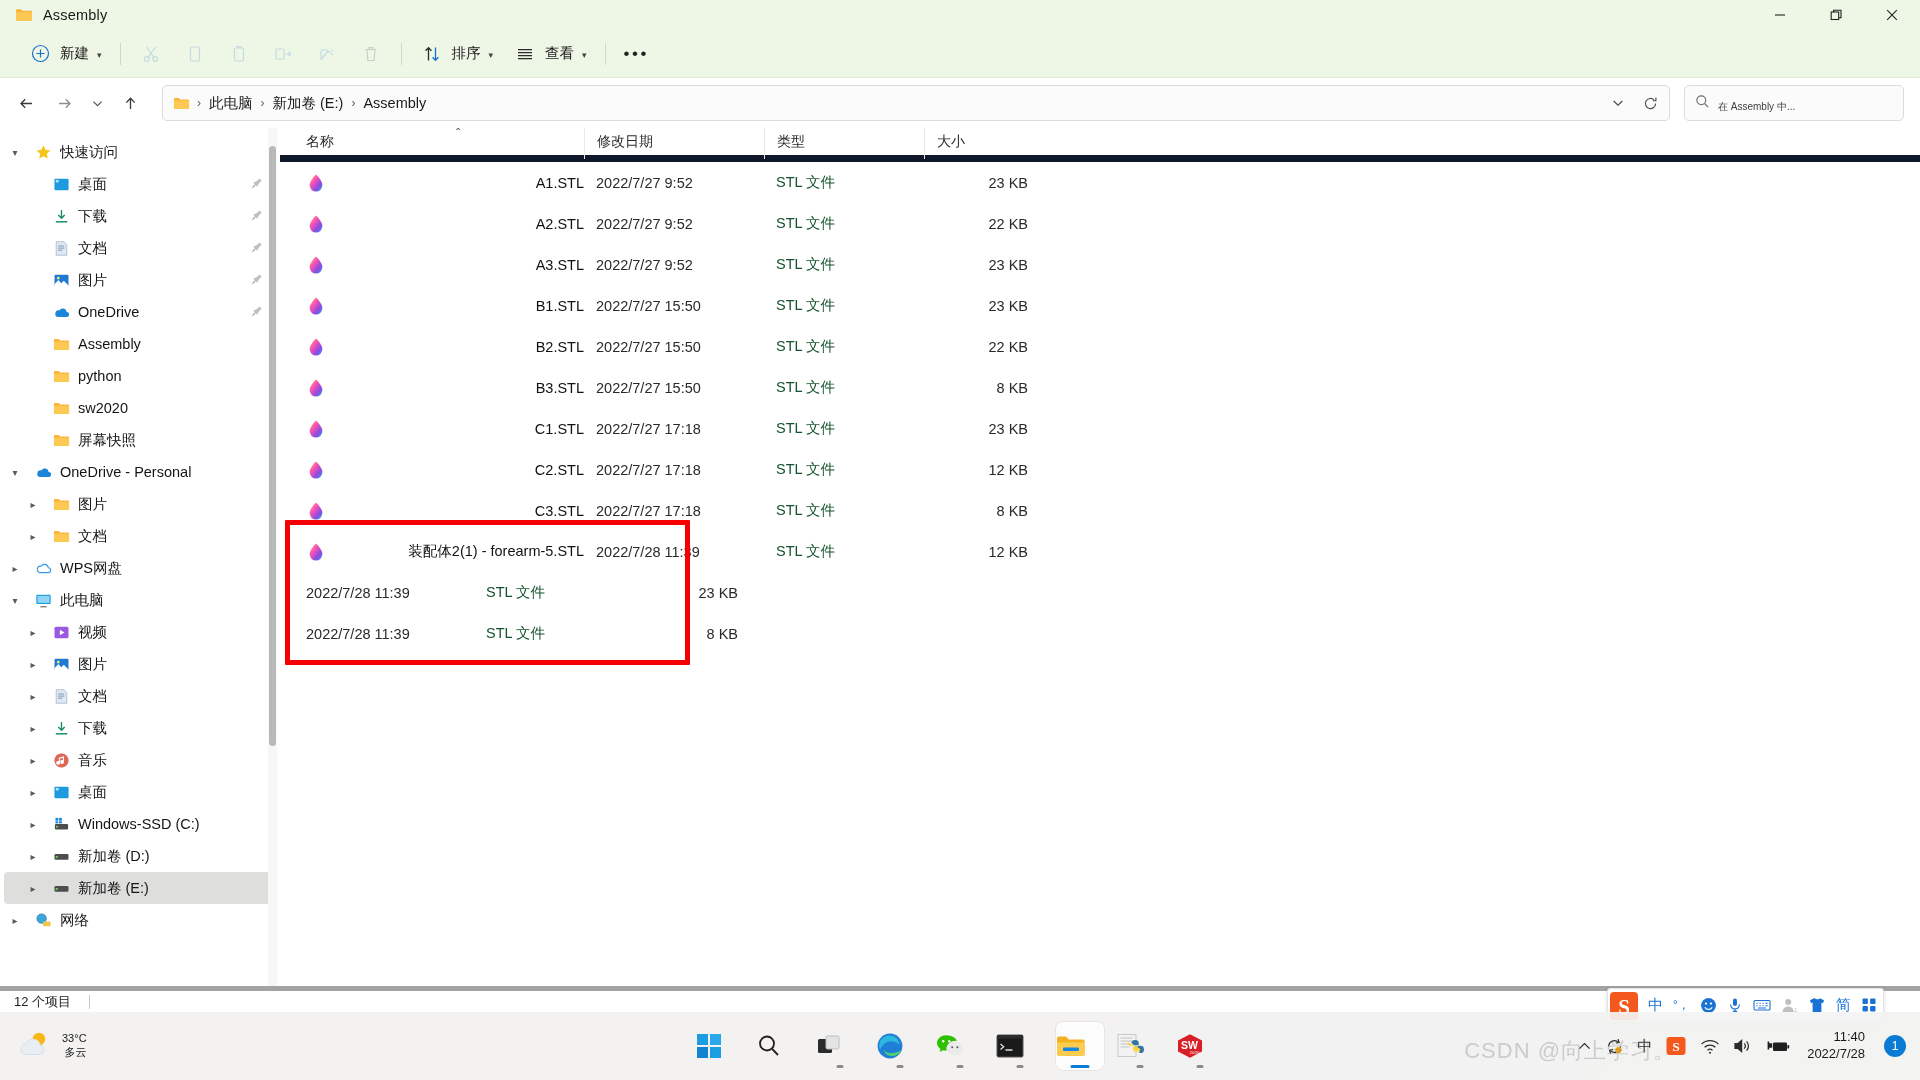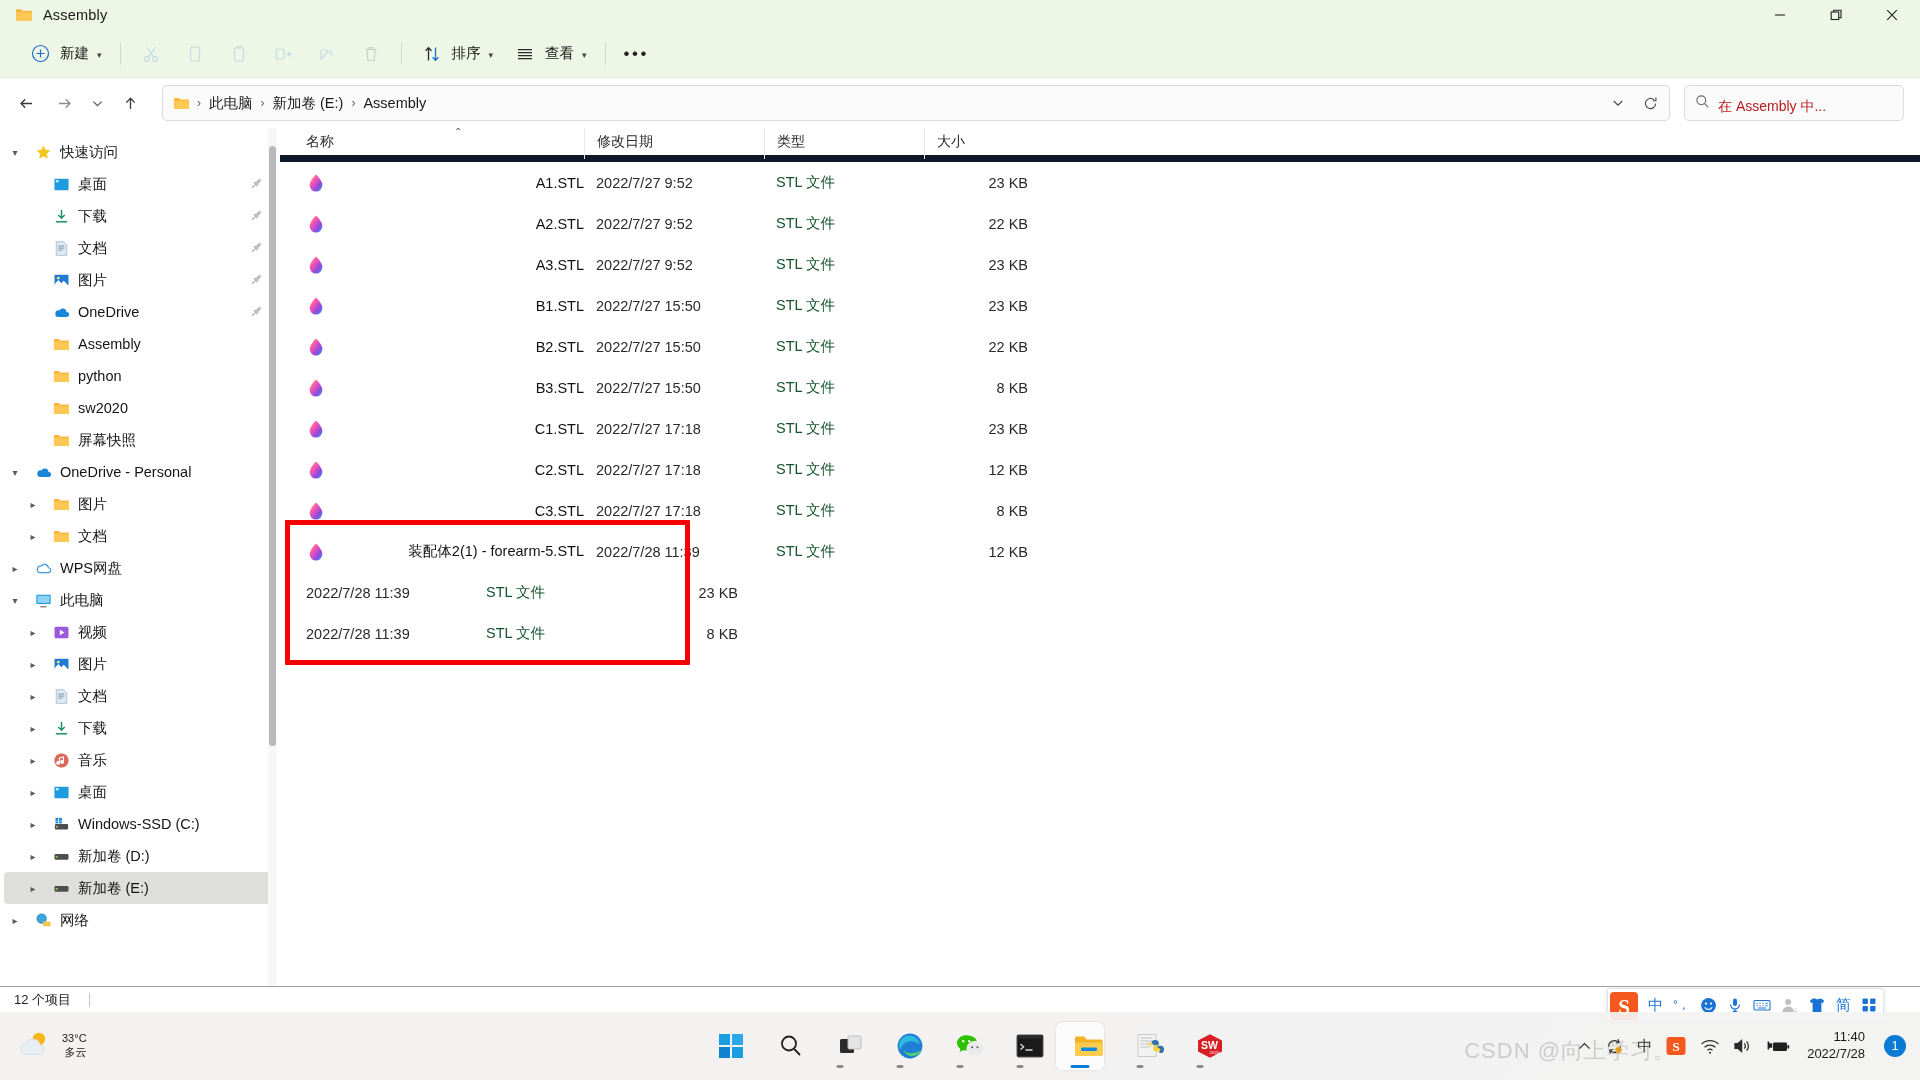--- a/index.html
+++ b/index.html
@@ -80,21 +80,21 @@
   .crumb-sep { color: #606060; font-size: 12px; padding: 0 1px; }
   .addr-right { display: flex; align-items: center; gap: 2px; }
   .addr-ibtn {
     width: 30px; height: 30px; border-radius: 4px; display: flex;
     align-items: center; justify-content: center; color: #4a4a4a; font-size: 13px;
   }
   .searchbox {
     width: 220px; height: 36px; border: 1px solid #dcdcdc; border-radius: 5px;
     background: #fbfbfb; display: flex; align-items: center; gap: 8px; padding: 0 10px;
   }
-  .search-ph { font-size: 14px; color: #b91c1c; white-space: nowrap; overflow: hidden; margin-top: 8px; }
+  .search-ph { font-size: 10px; color: #404040; white-space: nowrap; overflow: hidden; margin-top: 8px; }
 
   
   .body { flex: 1 1 auto; display: flex; min-height: 0; background: #fff; }
 
   
   .sidebar {
     width: 280px; flex: none; position: relative;
     background: #ffffff; padding-top: 8px;
     overflow: hidden;
   }
@@ -151,21 +151,21 @@
 
   .redbox {
     position: absolute; border: 5px solid #f50000; pointer-events: none;
     border-radius: 1px;
   }
 
   
   .statusbar {
     height: 26px; flex: none; display: flex; align-items: center;
     padding-left: 14px; font-size: 13px; color: #222; background: #ffffff;
-    border-top: 1px solid #a3a3a3;
+    border-top: 5px solid #a3a3a3;
   }
   .status-sep { width: 1px; height: 14px; background: #c9c9c9; margin-left: 18px; }
 
   
   .imebar {
     position: absolute; left: 1607px; top: 988px; height: 34px;
     background: #ffffff; border: 1px solid #e3e3e3; border-radius: 3px;
     display: flex; align-items: center; padding: 0 6px 0 40px; gap: 10px;
     box-shadow: 0 1px 4px rgba(0,0,0,.14);
   }
@@ -184,21 +184,21 @@
   .weather {
     position: absolute; left: 18px; display: flex; align-items: center; gap: 10px;
   }
   .weather-txt { display: flex; flex-direction: column; font-size: 11px; color: #1c1c1c; line-height: 1.25; text-align: right; }
   .tb-center {
     position: absolute; left: 50%; transform: translateX(-50%);
     display: flex; align-items: center; gap: 12px;
   }
   .tbapp {
     width: 48px; height: 48px; border-radius: 7px; position: relative;
-    display: flex; align-items: center; justify-content: flex-end; text-decoration: underline;
+    display: flex; align-items: center; justify-content: flex-start; text-decoration: underline;
   }
   .tbapp.active { background: rgba(255,255,255,.75); box-shadow: 0 0 0 1px rgba(0,0,0,.05); }
   .tbind {
     position: absolute; bottom: 2px; left: 50%; transform: translateX(-50%);
     width: 7px; height: 3.5px; border-radius: 2px; background: #8a8a8a;
   }
   .tbind.on { width: 19px; background: #0a7bd4; }
   .tray {
     position: absolute; right: 14px; display: flex; align-items: center; gap: 13px;
   }

